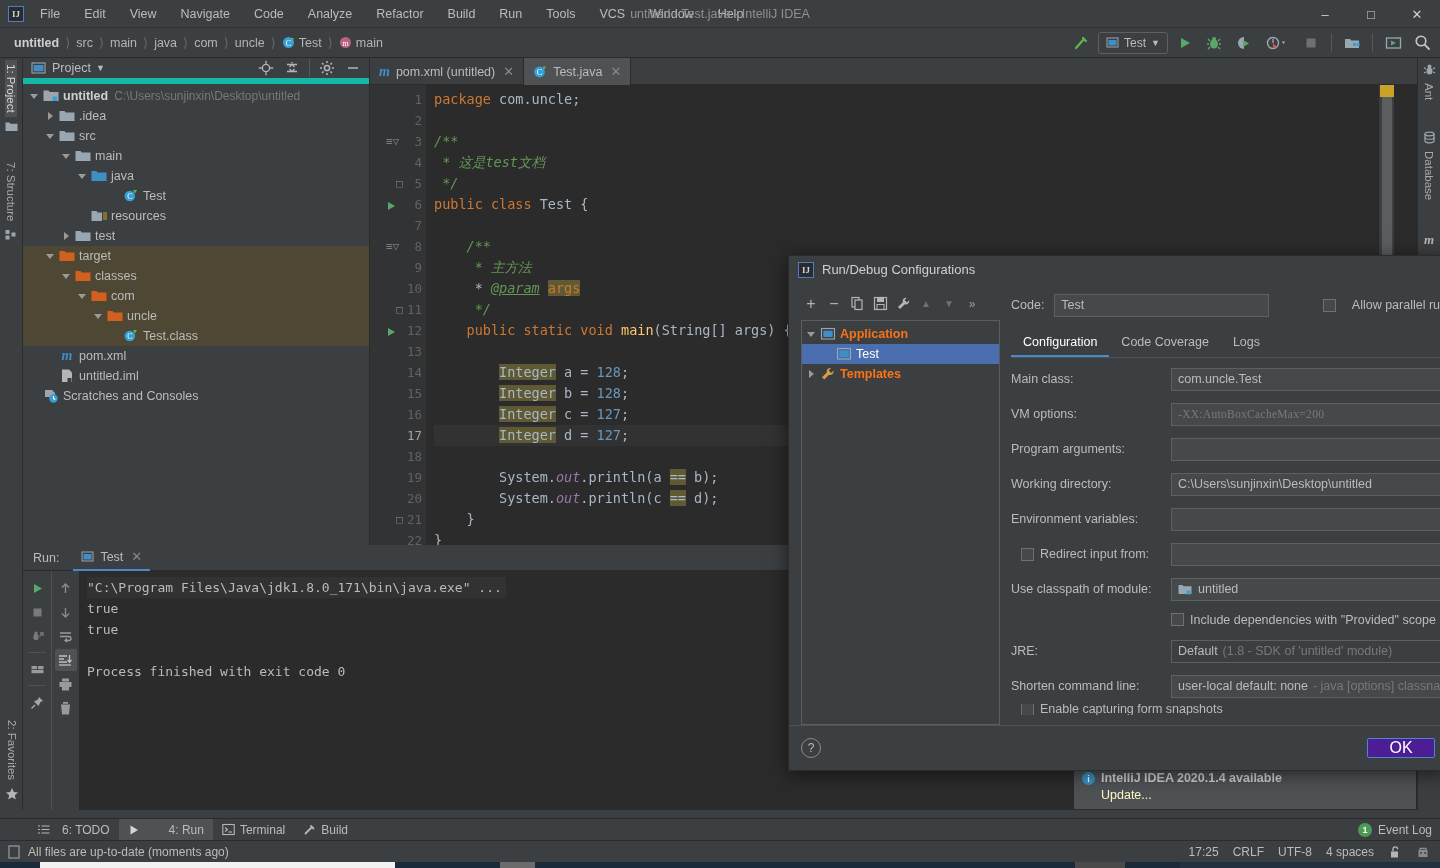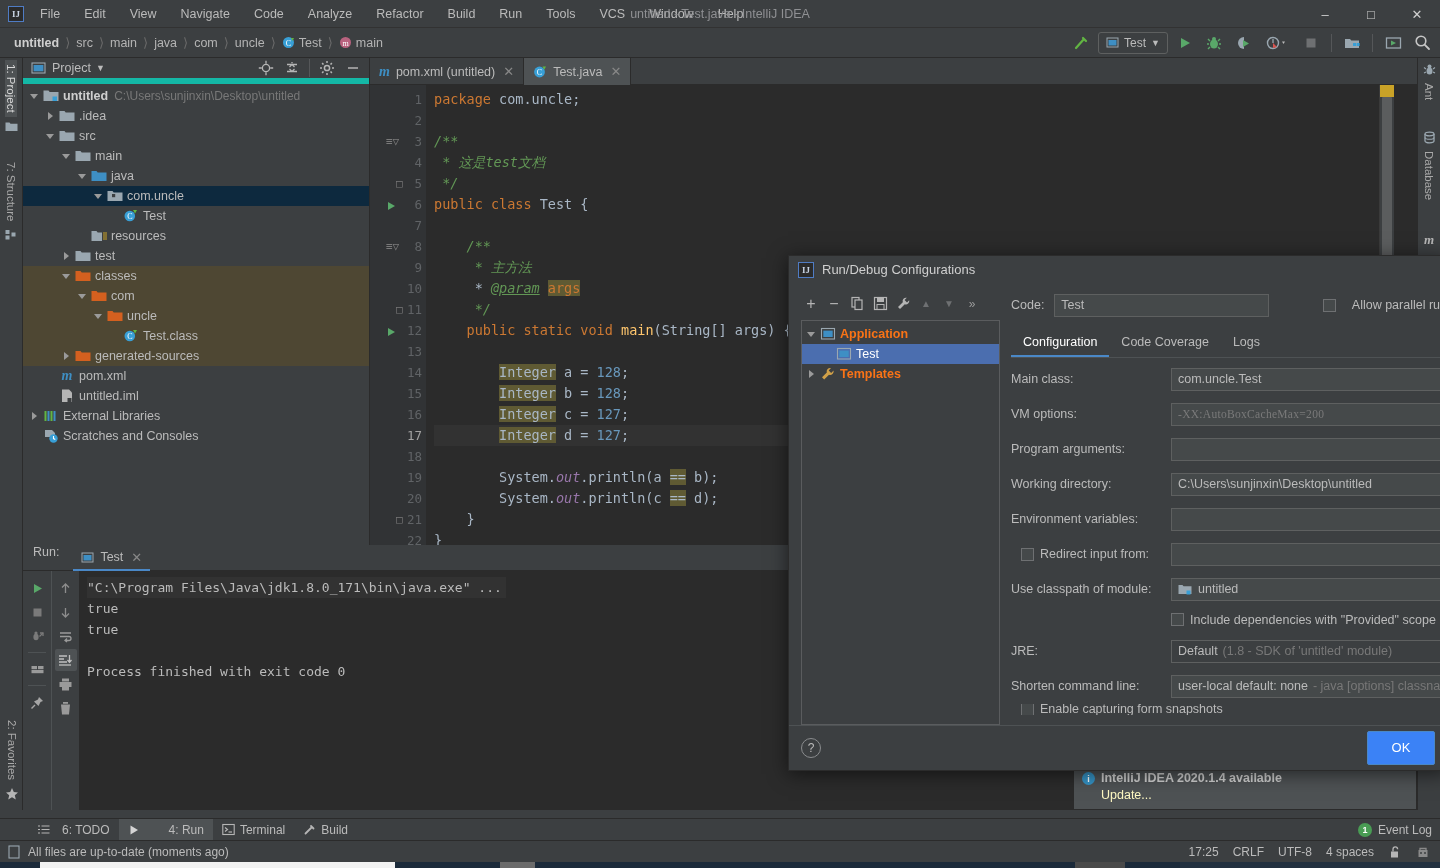--- a/index.html
+++ b/index.html
@@ -160,21 +160,21 @@
   .ed-scroll-thumb { position:absolute; right:2px; top:12px; width:10px; height:195px; background:#5b5d5e; border-radius:1px; }
   .ed-marker-top { position:absolute; right:0px; top:0px; width:14px; height:12px; background:#c9a227; }
   .ed-marker-bot { position:absolute; right:1px; top:185px; width:13px; height:3px; background:#c9a227; }
   .ed-gutter-line { position:absolute; right:37px; top:27px; width:1px; height:460px; background:#3a3a3a; }
 
   
   .run-panel {
     position:absolute; left:23px; top:545px; width:1394px; height:265px;
     background:#2b2b2b;
   }
-  .run-head { height:26px; background:#3c3f41; display:flex; 
+  .run-head { height:26px; background:#3c3f41; display:flex; align-items:center;
      padding-left:10px; border-bottom:1px solid #2b2b2b; }
   .run-head-label { font-size:12.5px; color:#bbbbbb; margin-right:14px; }
   .run-tab { display:flex; align-items:center; gap:6px; padding:0 8px; height:26px;
      font-size:12.5px; color:#bbbbbb; border-bottom:2px solid #4a88c7; }
   .run-body { display:flex; height:239px; }
   .run-tools { width:28px; flex:0 0 28px; background:#3c3f41;
      display:flex; flex-direction:column; align-items:center; padding-top:6px; gap:2px; }
   .run-tools2 { width:28px; flex:0 0 28px; background:#3c3f41;
      display:flex; flex-direction:column; align-items:center; padding-top:6px; gap:2px;
      border-left:1px solid #4e5254;}
@@ -266,23 +266,23 @@
       display:inline-block; flex:0 0 13px; margin-right:6px; }
   .dlg-footer {
     height:46px; display:flex; align-items:center; padding:0 12px;
     border-top:1px solid #4e5254;
   }
   .help-circle {
     width:20px; height:20px; border-radius:50%; border:1px solid #8a8c8e;
     color:#bbbbbb; font-size:12px; display:flex; align-items:center; justify-content:center;
   }
   .btn-ok {
-    margin-left:auto; background:#3b82f6; color:#ffffff; border:1px solid #4a88c7;
-    height:34px; min-width:68px; display:flex; align-items:center; justify-content:center;
-    font-size:13px; border-radius:2px;
+    margin-left:auto; background:#4c1d95; color:#ffffff; border:1px solid #4a88c7;
+    height:20px; min-width:68px; display:flex; align-items:center; justify-content:center;
+    font-size:16px; border-radius:2px;
   }
   .dim { color:#787878; }
   svg { display:block; }
 </style>
 </head>
 <body>
 
 <div id="root">
 
   <div class="titlebar">
@@ -551,30 +551,20 @@
         </div>
         <div class="tree-row" style="padding-left: 54px;">
           <span class="arrow down"></span>
           <span class="nodeicon">
             <svg width="16" height="16" viewBox="0 0 16 16">
               <path d="M0.5 3 h5 l1.2 1.6 H15.5 V13 H0.5 Z" fill="#3e8fc4"></path>
             </svg>
           </span>
           <span>java</span>
         </div>
-        <div class="tree-row selected" style="padding-left: 70px;">
-          <span class="arrow down"></span>
-          <span class="nodeicon">
-            <svg width="16" height="16" viewBox="0 0 16 16">
-              <path d="M0.5 3 h5 l1.2 1.6 H15.5 V13 H0.5 Z" fill="#9aa7b0"></path>
-              <rect x="5" y="6" width="3.2" height="3.2" fill="#3c3f41"></rect>
-            </svg>
-          </span>
-          <span>com.uncle</span>
-        </div>
         <div class="tree-row" style="padding-left: 86px;">
           <span class="arrow "></span>
           <span class="nodeicon">
             <svg width="16" height="16" viewBox="0 0 16 16">
               <circle cx="6.8" cy="8" r="5.3" fill="#389fd6"></circle>
               <text x="6.8" y="11" font-size="8" fill="#fff" text-anchor="middle" font-family="Liberation Serif, serif">C</text>
               <path d="M10 2 l4 0 -2 3.4 z" fill="#62b543"></path>
             </svg>
           </span>
           <span>Test</span>
@@ -591,20 +581,29 @@
         </div>
         <div class="tree-row" style="padding-left: 38px;">
           <span class="arrow right"></span>
           <span class="nodeicon">
             <svg width="16" height="16" viewBox="0 0 16 16">
               <path d="M0.5 3 h5 l1.2 1.6 H15.5 V13 H0.5 Z" fill="#9aa7b0"></path>
             </svg>
           </span>
           <span>test</span>
         </div>
+        <div class="tree-row target-bg" style="padding-left: 22px;">
+          <span class="arrow down"></span>
+          <span class="nodeicon">
+            <svg width="16" height="16" viewBox="0 0 16 16">
+              <path d="M0.5 3 h5 l1.2 1.6 H15.5 V13 H0.5 Z" fill="#d4601f"></path>
+            </svg>
+          </span>
+          <span>target</span>
+        </div>
         <div class="tree-row target-bg" style="padding-left: 38px;">
           <span class="arrow down"></span>
           <span class="nodeicon">
             <svg width="16" height="16" viewBox="0 0 16 16">
               <path d="M0.5 3 h5 l1.2 1.6 H15.5 V13 H0.5 Z" fill="#d4601f"></path>
             </svg>
           </span>
           <span>classes</span>
         </div>
         <div class="tree-row target-bg" style="padding-left: 54px;">
@@ -629,57 +628,36 @@
           <span class="arrow "></span>
           <span class="nodeicon">
             <svg width="16" height="16" viewBox="0 0 16 16">
               <circle cx="6.8" cy="8" r="5.3" fill="#389fd6"></circle>
               <text x="6.8" y="11" font-size="8" fill="#fff" text-anchor="middle" font-family="Liberation Serif, serif">C</text>
               <path d="M10 2 l4 0 -2 3.4 z" fill="#62b543"></path>
             </svg>
           </span>
           <span>Test.class</span>
         </div>
-        <div class="tree-row target-bg" style="padding-left: 38px;">
-          <span class="arrow right"></span>
-          <span class="nodeicon">
-            <svg width="16" height="16" viewBox="0 0 16 16">
-              <path d="M0.5 3 h5 l1.2 1.6 H15.5 V13 H0.5 Z" fill="#d4601f"></path>
-            </svg>
-          </span>
-          <span>generated-sources</span>
-        </div>
         <div class="tree-row" style="padding-left: 22px;">
           <span class="arrow "></span>
           <span class="nodeicon">
             <span style="font-family:'Liberation Serif',serif;font-style:italic;font-weight:bold;color:#3e8fc4;font-size:14px;line-height:14px;">m</span>
           </span>
           <span>pom.xml</span>
         </div>
         <div class="tree-row" style="padding-left: 22px;">
           <span class="arrow "></span>
           <span class="nodeicon">
             <svg width="16" height="16" viewBox="0 0 16 16">
               <path d="M3 1.5 h7 l3 3 V14 H3 Z" fill="#b5b5b5"></path>
               <rect x="8.5" y="10" width="4" height="4" fill="#3c3f41"></rect>
             </svg>
           </span>
           <span>untitled.iml</span>
-        </div>
-        <div class="tree-row" style="padding-left: 6px;">
-          <span class="arrow right"></span>
-          <span class="nodeicon">
-            <svg width="16" height="16" viewBox="0 0 16 16">
-              <rect x="1.5" y="3" width="2" height="10" fill="#62b543"></rect>
-              <rect x="4.5" y="3" width="2" height="10" fill="#3e8fc4"></rect>
-              <rect x="7.5" y="3" width="2" height="10" fill="#62b543"></rect>
-              <rect x="10.5" y="3" width="2" height="10" fill="#3e8fc4"></rect>
-            </svg>
-          </span>
-          <span>External Libraries</span>
         </div>
         <div class="tree-row" style="padding-left: 6px;">
           <span class="arrow "></span>
           <span class="nodeicon">
             <svg width="16" height="16" viewBox="0 0 16 16">
               <path d="M2 2 h7 l3 3 v4 H2 Z" fill="#9aa7b0"></path>
               <circle cx="10.5" cy="10.5" r="4.2" fill="#389fd6"></circle>
               <path d="M10.5 8 v2.6 l1.8 1" stroke="#fff" stroke-width="1.1" fill="none"></path>
             </svg>
           </span>

